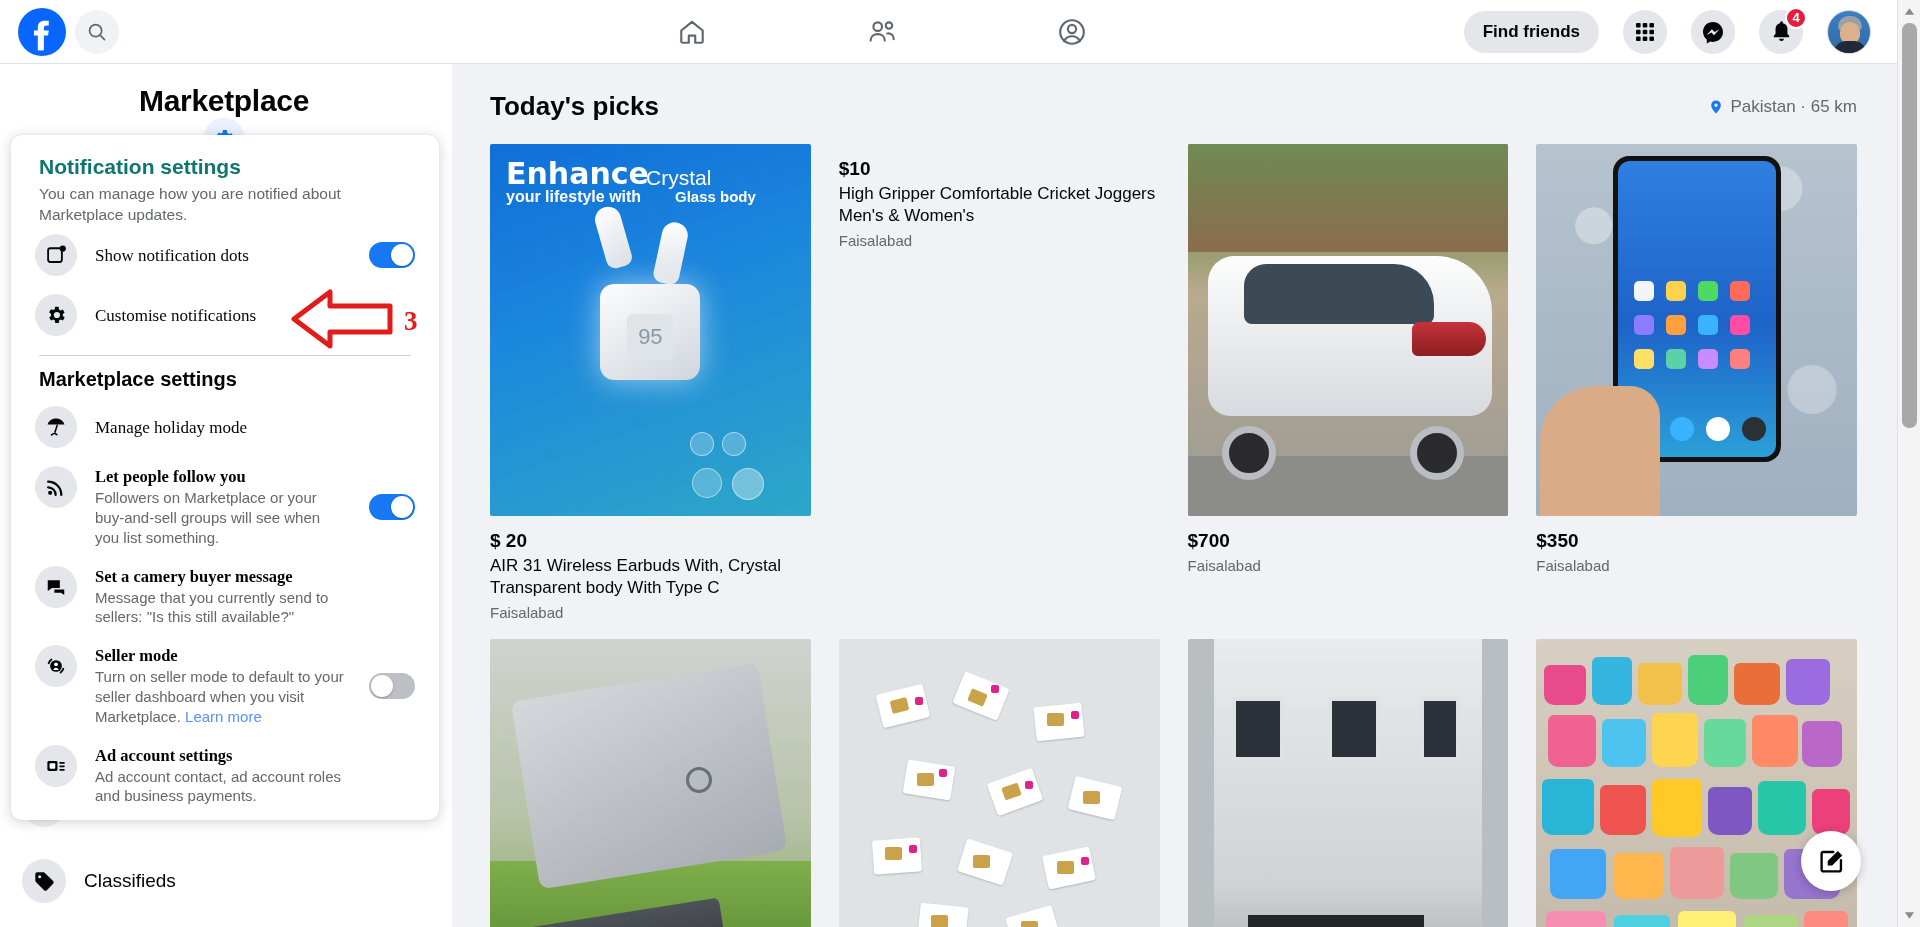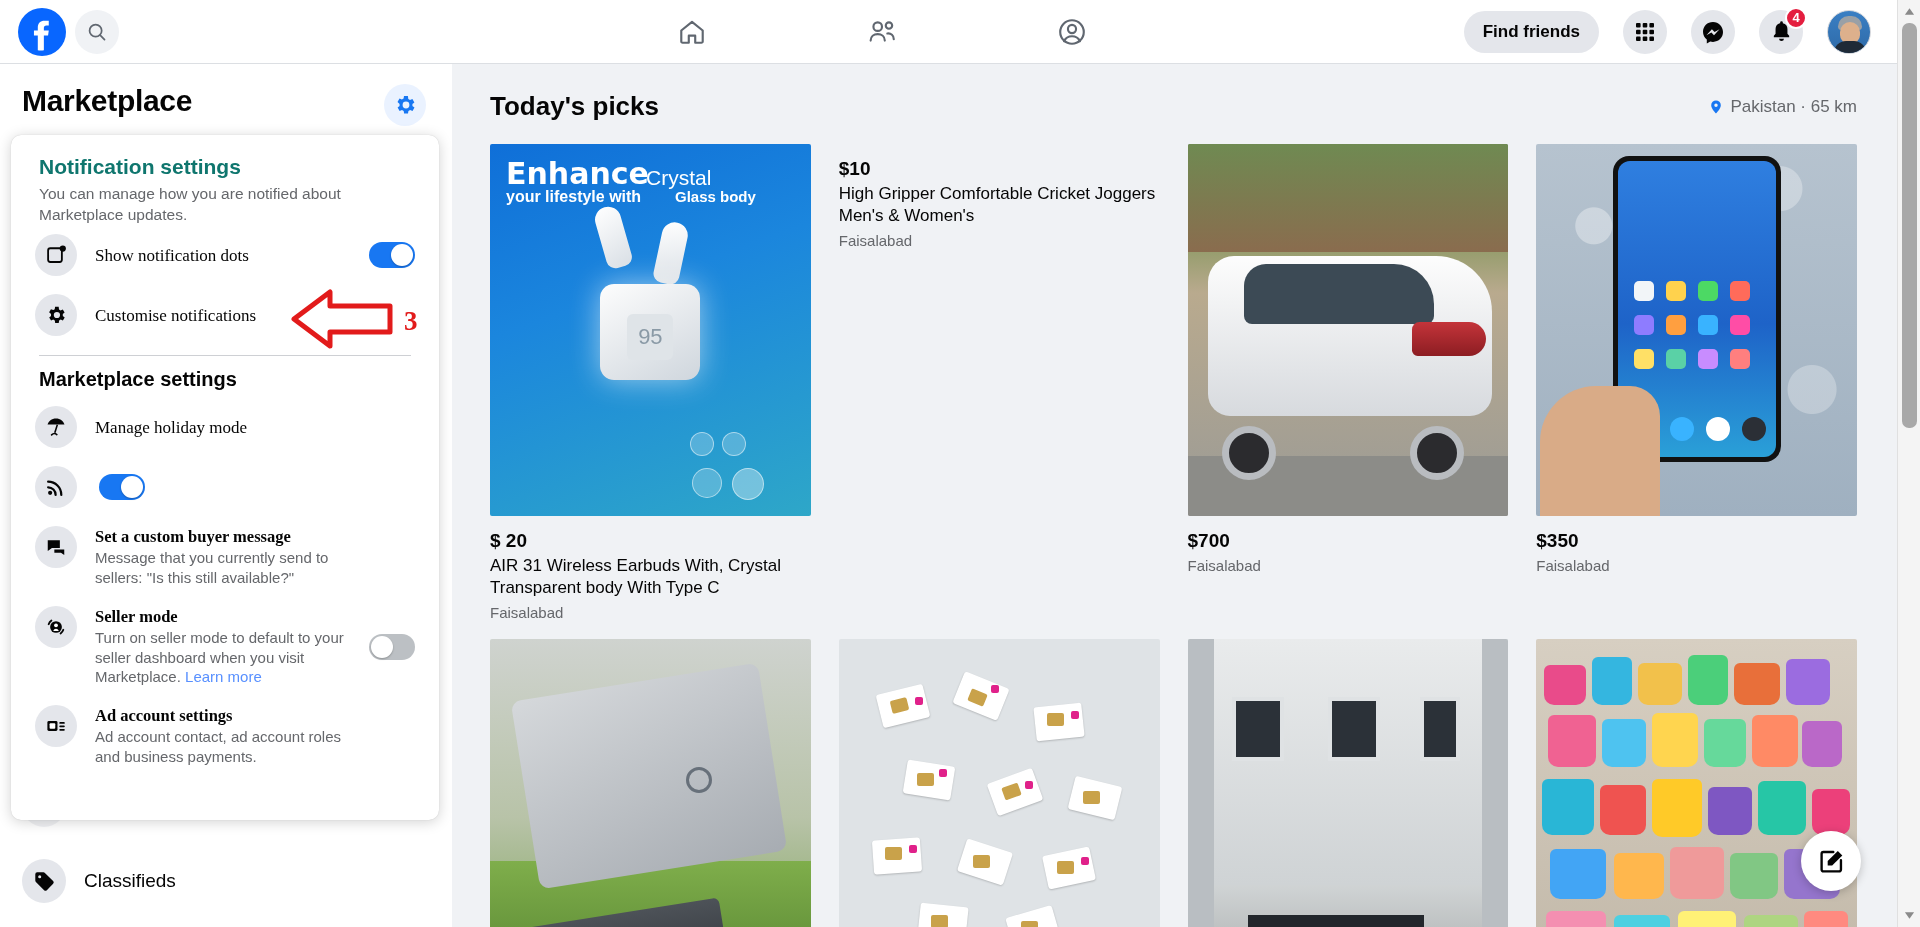--- a/index.html
+++ b/index.html
@@ -50,22 +50,23 @@
   .avatar .body { position: absolute; bottom: 0; left: 6px; width: 32px; height: 12px; border-radius: 16px 16px 0 0; background: #1f2a37; }
 
   
   .left-col {
     position: absolute; top: 64px; left: 0;
     width: 452px; height: 863px;
     background: #ffffff;
     z-index: 20;
   }
   .mp-header {
-    display: flex; align-items: flex-start; justify-content: space-between;
+    display: flex; align-items: center; justify-content: space-between;
     padding: 20px 26px 12px 22px;
+    flex-direction: column;
   }
   .mp-title { font-size: 30px; font-weight: bold; color: #050505; letter-spacing: -0.3px; }
   .gear-circle {
     width: 42px; height: 42px; border-radius: 50%;
     background: #eaf2ff; display: flex; align-items: center; justify-content: center;
   }
   .classifieds-row {
     position: absolute; bottom: 24px; left: 0; right: 0;
     display: flex; align-items: center; gap: 18px;
     padding: 0 22px;
@@ -375,34 +376,38 @@
       </div>
     </div>
 
     <div class="sp-row with-desc">
       <div class="sp-ico">
         <svg width="22" height="22" viewBox="0 0 24 24">
             <circle cx="5.6" cy="18.4" r="2.3" fill="#050505"></circle>
             <path d="M3.4 12.4a8.2 8.2 0 0 1 8.2 8.2M3.4 6.2A14.4 14.4 0 0 1 17.8 20.6" fill="none" stroke="#050505" stroke-width="2.4" stroke-linecap="round"></path>
           </svg>
       </div>
+      <div class="sp-body">
+        <div class="sp-label strong">Let people follow you</div>
+        <div class="sp-desc">Followers on Marketplace or your buy-and-sell groups will see when you list something.</div>
+      </div>
       <div class="toggle" style="align-self:center">
           <div class="knob"></div>
         </div>
     </div>
 
     <div class="sp-row with-desc">
       <div class="sp-ico">
         <svg width="22" height="22" viewBox="0 0 24 24">
             <path fill="#050505" d="M3 4.6h13.2v8.6H7.6L3 16.4z"></path>
             <path fill="#050505" d="M10.2 14.6H21v6.2l-3.6-2.6h-7.2z"></path>
           </svg>
       </div>
       <div class="sp-body">
-        <div class="sp-label strong">Set a custom buyer message</div>
+        <div class="sp-label strong">Set a camery buyer message</div>
         <div class="sp-desc">Message that you currently send to sellers: "Is this still available?"</div>
       </div>
     </div>
 
     <div class="sp-row with-desc">
       <div class="sp-ico">
         <svg width="22" height="22" viewBox="0 0 24 24">
             <circle cx="12" cy="12" r="6.4" fill="#050505"></circle>
             <circle cx="12" cy="10.2" r="2.1" fill="#fff"></circle>
             <path d="M9 16.4c.6-1.6 1.7-2.4 3-2.4s2.4.8 3 2.4z" fill="#fff"></path>

